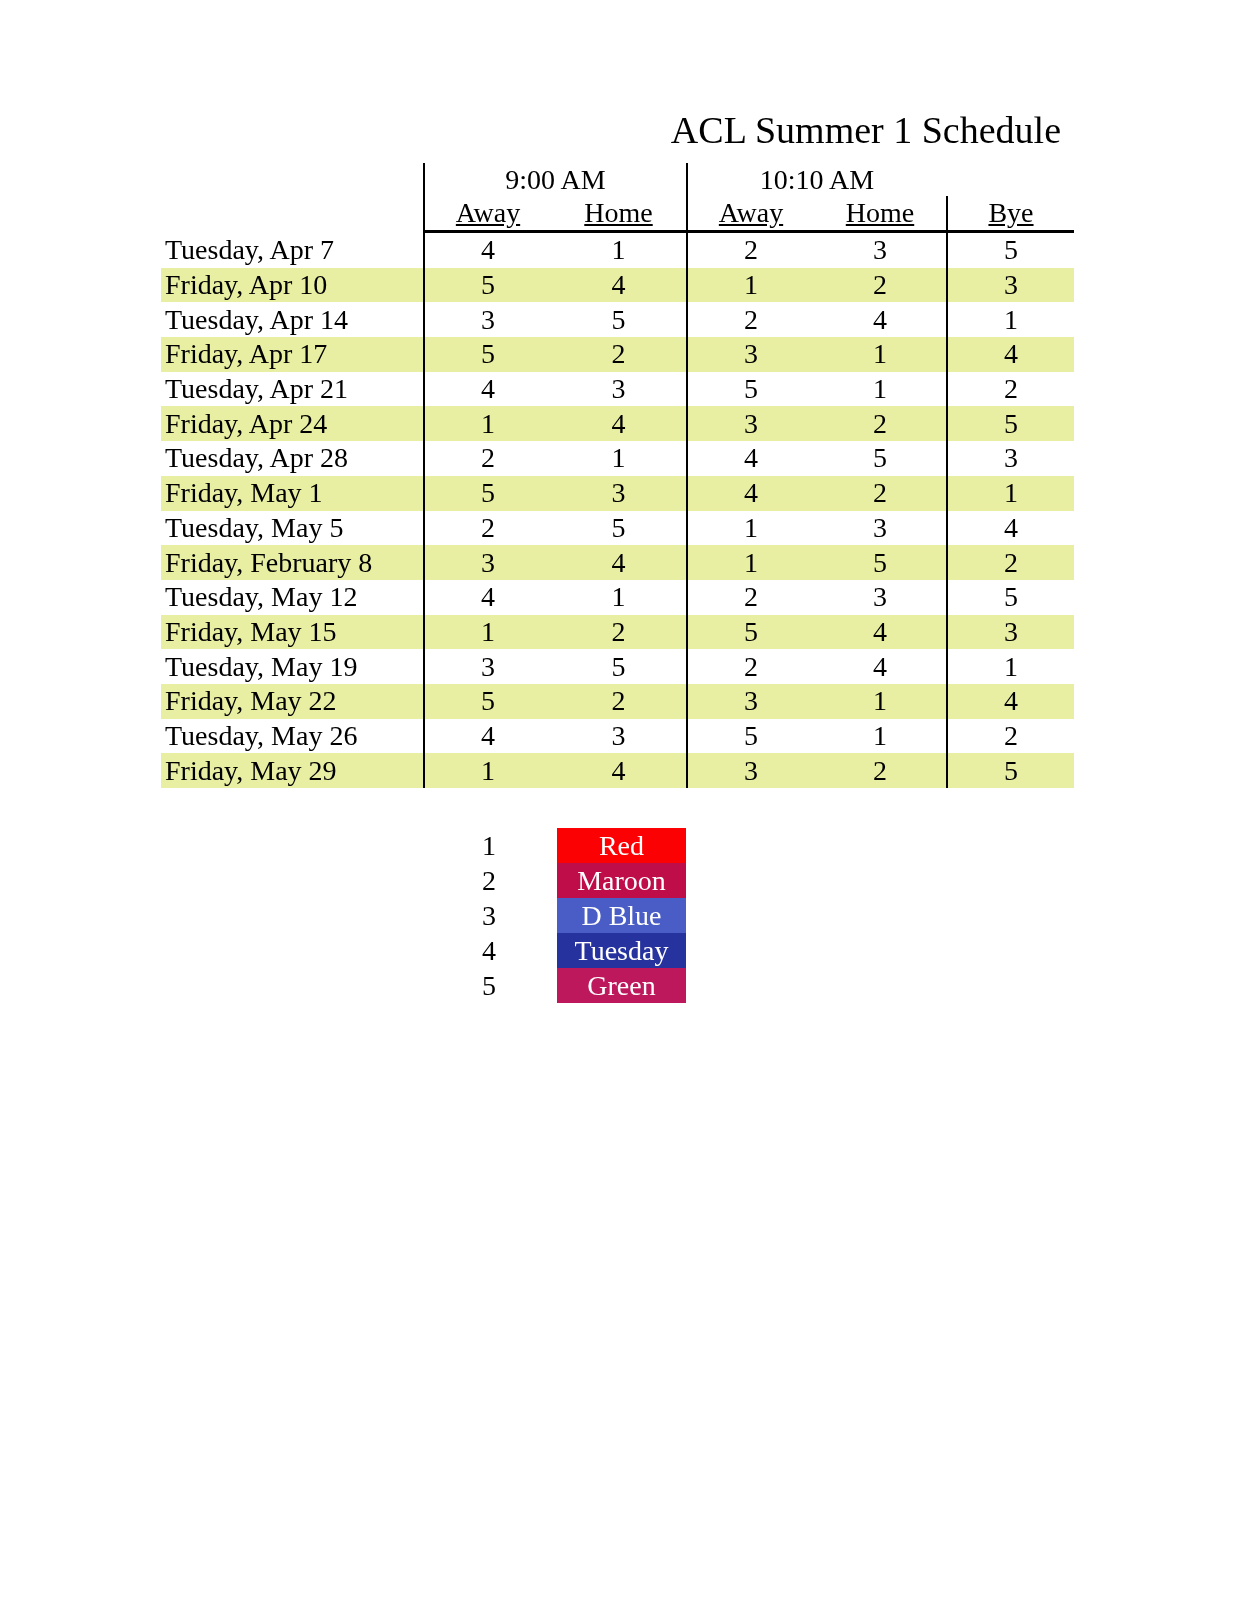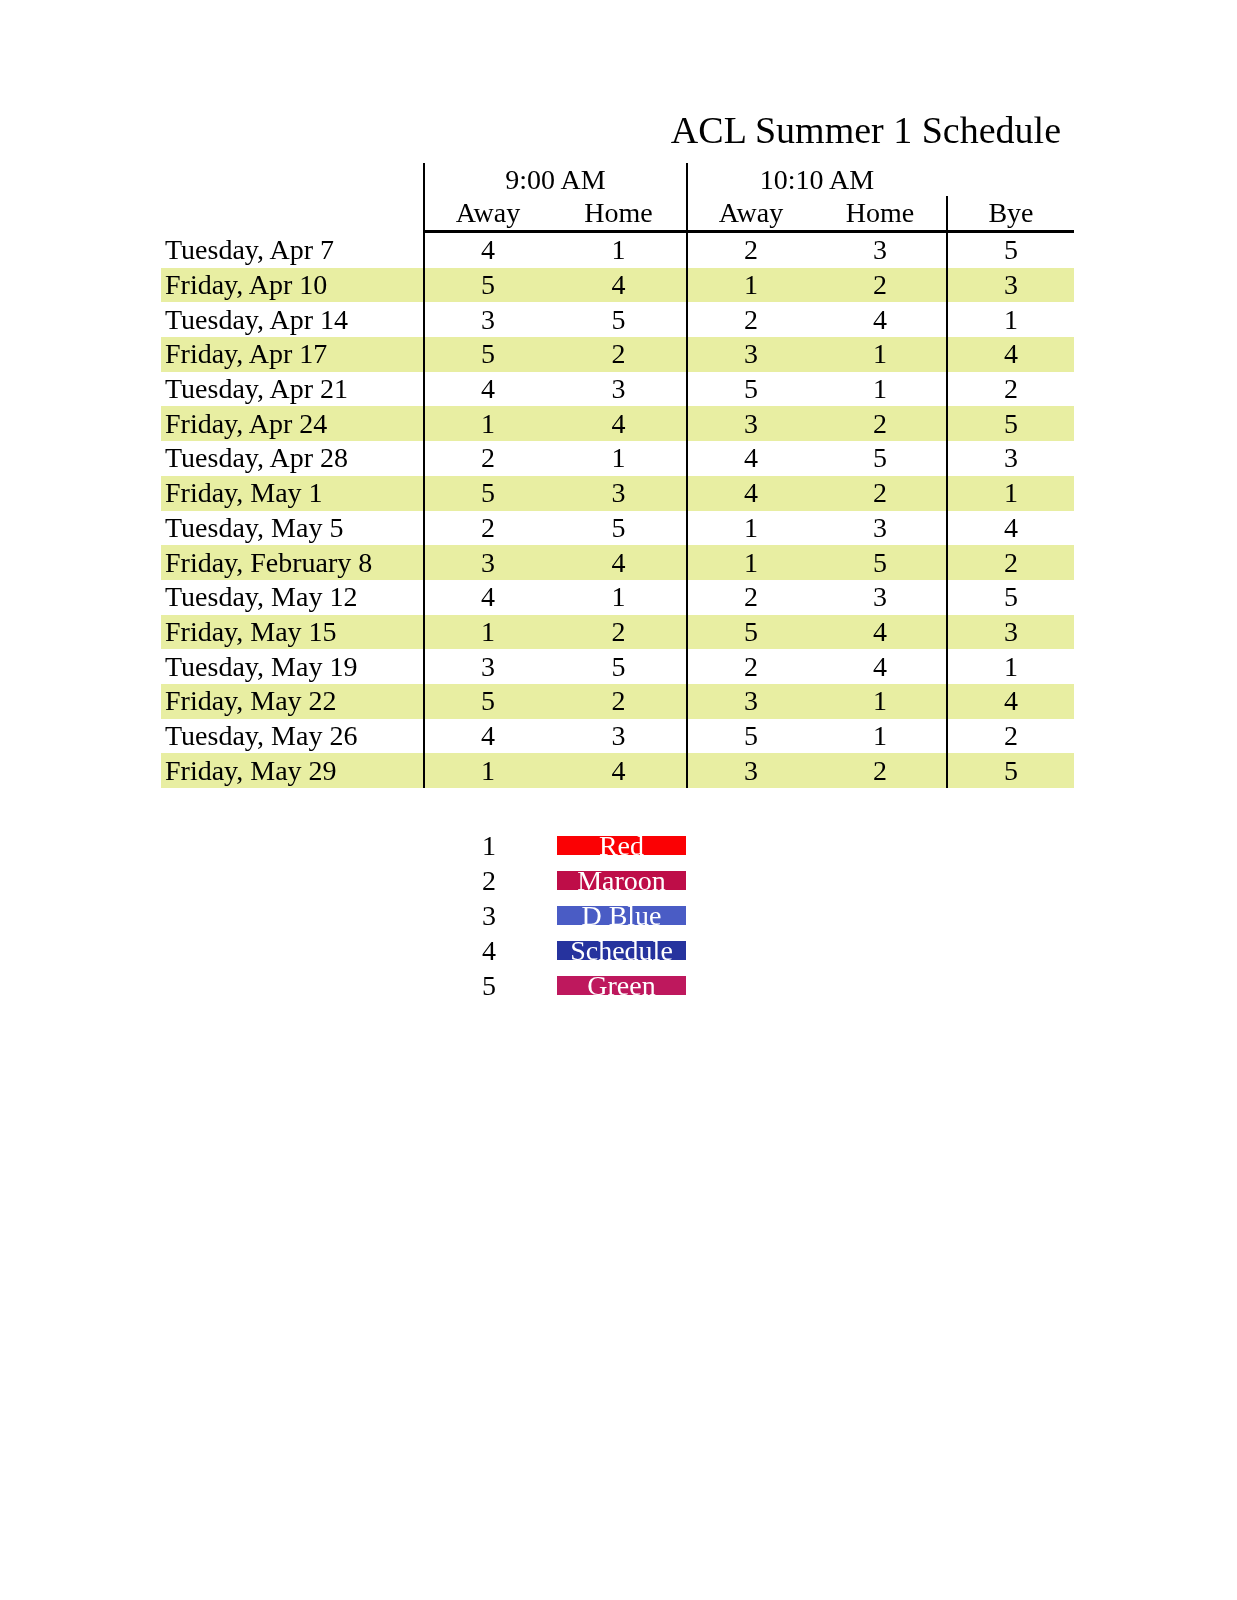--- a/index.html
+++ b/index.html
@@ -33,34 +33,34 @@
     line-height: 1;
   }
   .cell {
     display: flex;
     align-items: center;
     justify-content: center;
     white-space: nowrap;
   }
   .span2 { grid-column: span 2; text-align: center; }
   .bl { border-left: 2px solid var(--line-color, #000); }
-  .hb { border-bottom: 3px solid var(--line-color, #000); }
+  .hb { border-bottom: 3px solid var(--line-color, #000); text-decoration: underline; }
   .date-cell { justify-content: flex-start; padding-left: 4px; }
   .hl { background: var(--hl-color, #e8eea2); }
 
   .legend {
     position: absolute;
     left: 449px; top: 828px;
     font-size: 28px;
   }
   .legend-row { display: flex; height: 35px; align-items: center; }
   .legend-num { width: 80px; text-align: center; }
   .legend-spacer { width: 28px; }
   .legend-patch {
-    width: 129px; height: 19px;
+    width: 129px; height: 35px;
     color: #ffffff;
     display: flex; align-items: center; justify-content: center;
     white-space: nowrap;
   }
 </style>
 </head>
 <body>
 
 <div class="page">
 
@@ -209,21 +209,21 @@
 
   <div class="legend-row">
     <div class="legend-num">3</div>
     <div class="legend-spacer"></div>
     <div class="legend-patch" style="background: rgb(74, 92, 197); color: #ffffff;">D Blue</div>
   </div>
 
   <div class="legend-row">
     <div class="legend-num">4</div>
     <div class="legend-spacer"></div>
-    <div class="legend-patch" style="background: rgb(38, 51, 158); color: rgb(255, 255, 255);">Schedule</div>
+    <div class="legend-patch" style="background: rgb(38, 51, 158); color: rgb(255, 255, 255);">Tuesday</div>
   </div>
 
   <div class="legend-row">
     <div class="legend-num">5</div>
     <div class="legend-spacer"></div>
     <div class="legend-patch" style="background: #be185d; color: rgb(255, 255, 255);">Green</div>
   </div>
 </div>
 
 </div>

